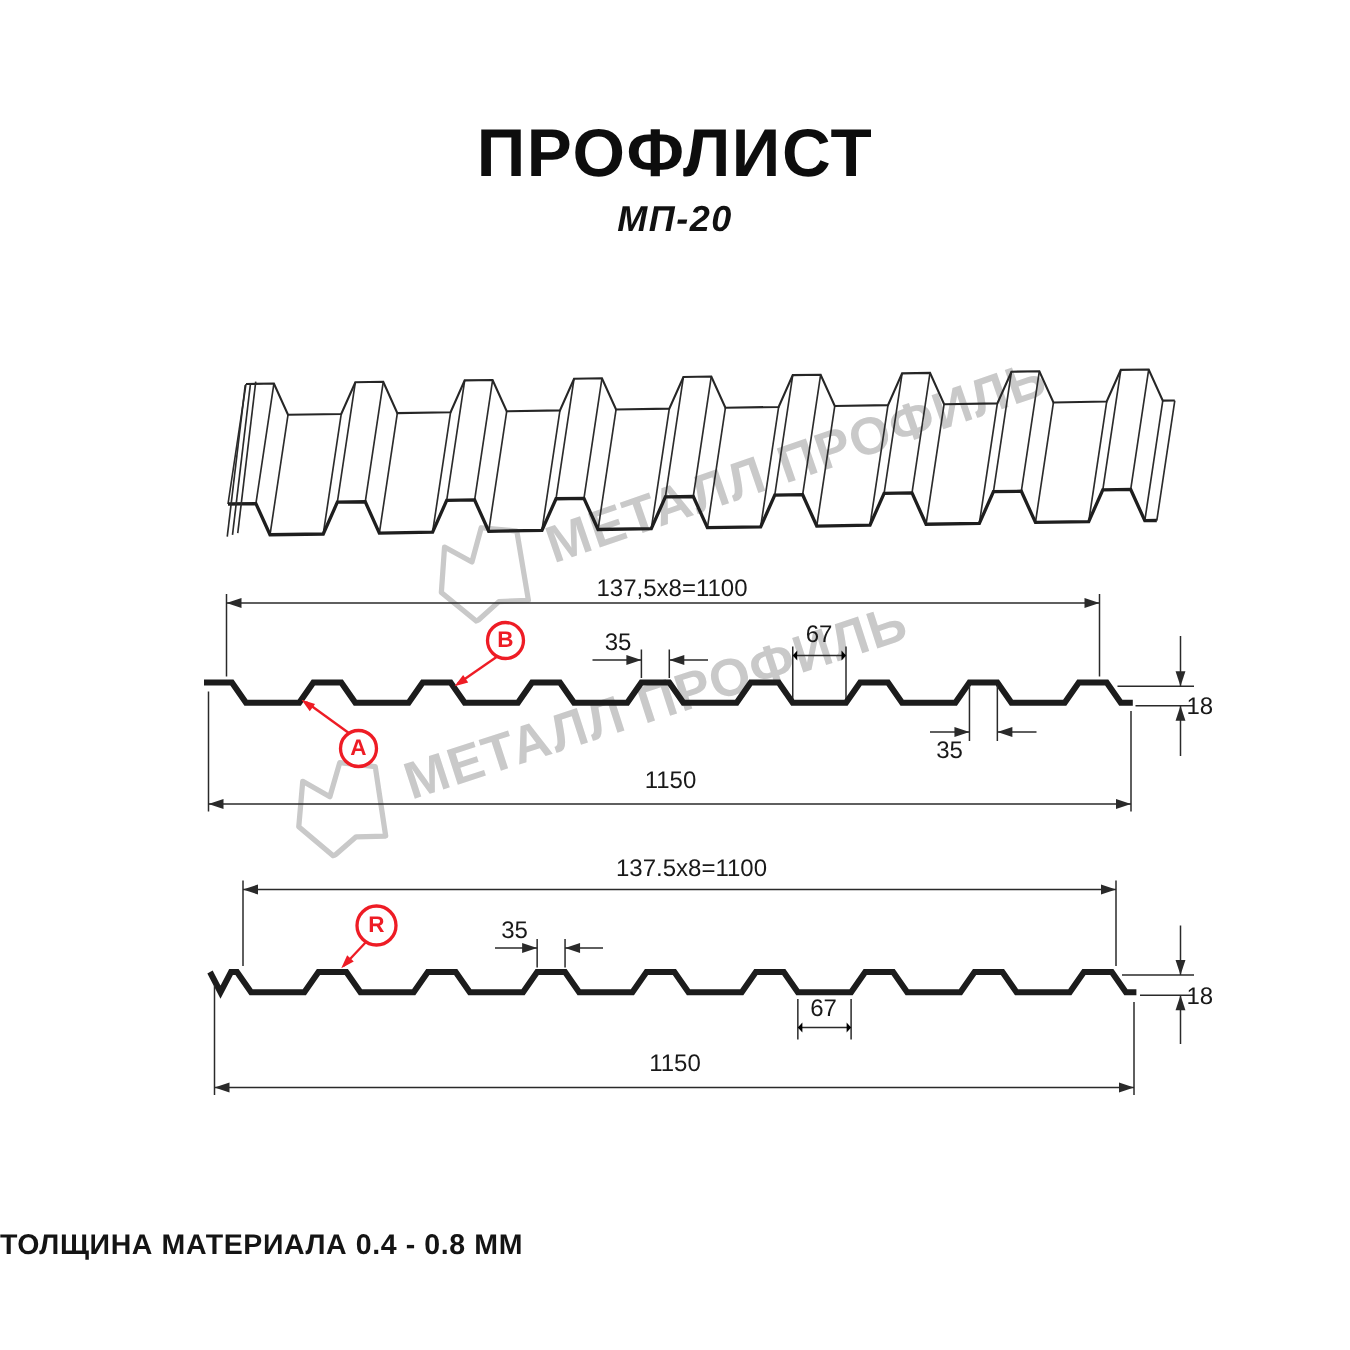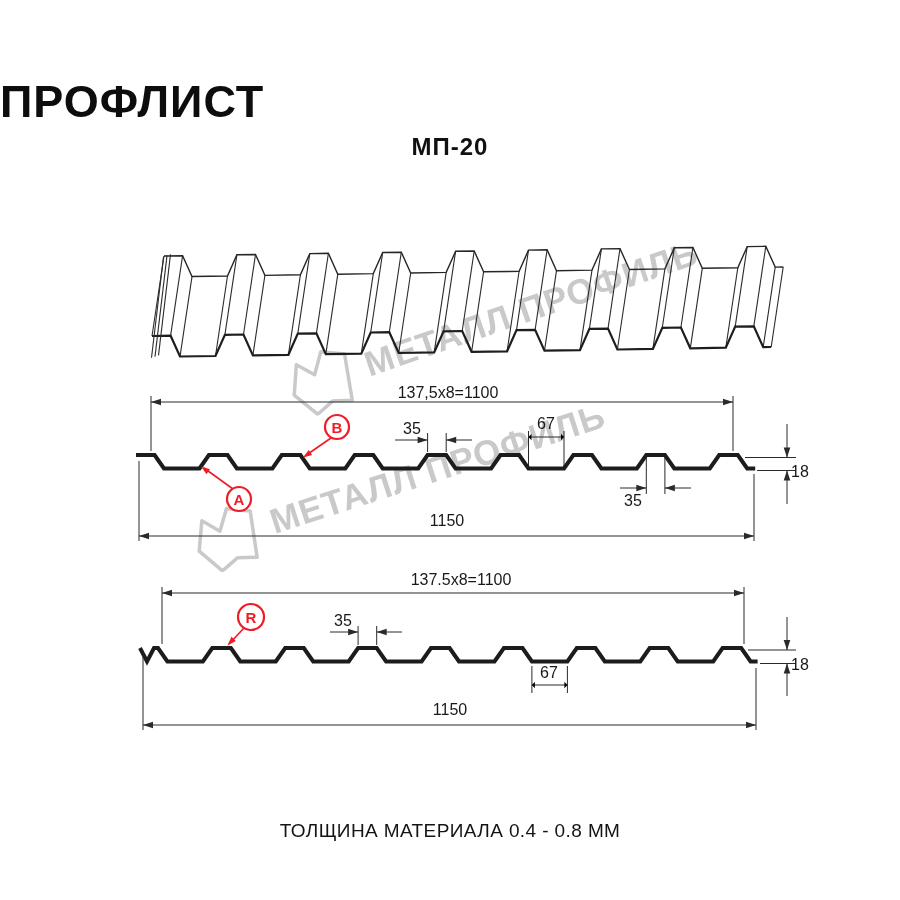--- a/index.html
+++ b/index.html
@@ -5,26 +5,26 @@
   html,body{margin:0;padding:0;background:#fff;}
   #sheet{position:relative;width:900px;height:900px;background:#fff;overflow:hidden;
          font-family:"Liberation Sans",sans-serif;}
   .layer{position:absolute;left:0;top:0;width:900px;height:900px;}
   #wm-layer{z-index:0;}
   #cv{position:absolute;left:0;top:0;z-index:1;}
   #lbl-layer{z-index:2;}
   .watermark{position:absolute;display:flex;align-items:center;gap:12px;
              transform-origin:left center;color:#c9c9c9;white-space:nowrap;}
   .wm-text{font-size:35px;font-weight:bold;letter-spacing:1px;}
-  .page-title{position:absolute;left:0;top:76px;width:900px;
+  .page-title{position:absolute;left:0;top:76px;width:900px;text-align:center;
               font-size:45px;font-weight:bold;letter-spacing:1px;color:#0d0d0d;}
   .page-subtitle{position:absolute;left:0;top:133px;width:900px;text-align:center;
-              font-size:24px;font-weight:bold;letter-spacing:1px;color:#111;}
-  .footer-note{position:absolute;left:0;top:820px;width:900px;text-align:center;
-              font-size:19px;font-weight:normal;letter-spacing:.4px;color:#141414;}
+              font-size:24px;font-weight:bold;letter-spacing:1px;color:#111;font-style:italic;}
+  .footer-note{position:absolute;left:0;top:820px;width:900px;text-align:left;
+              font-size:19px;font-weight:bold;letter-spacing:.4px;color:#141414;}
   .lbl{position:absolute;transform:translate(-50%,-50%);font-size:16px;color:#191919;
        white-space:nowrap;line-height:1;}
   .lbl-left{transform:translate(0,-50%);margin-top:25px;}
   .marker-letter{font-size:15px;font-weight:bold;color:#ee1c25;}
 </style>
 </head>
 <body>
 
 <div id="sheet">
 

